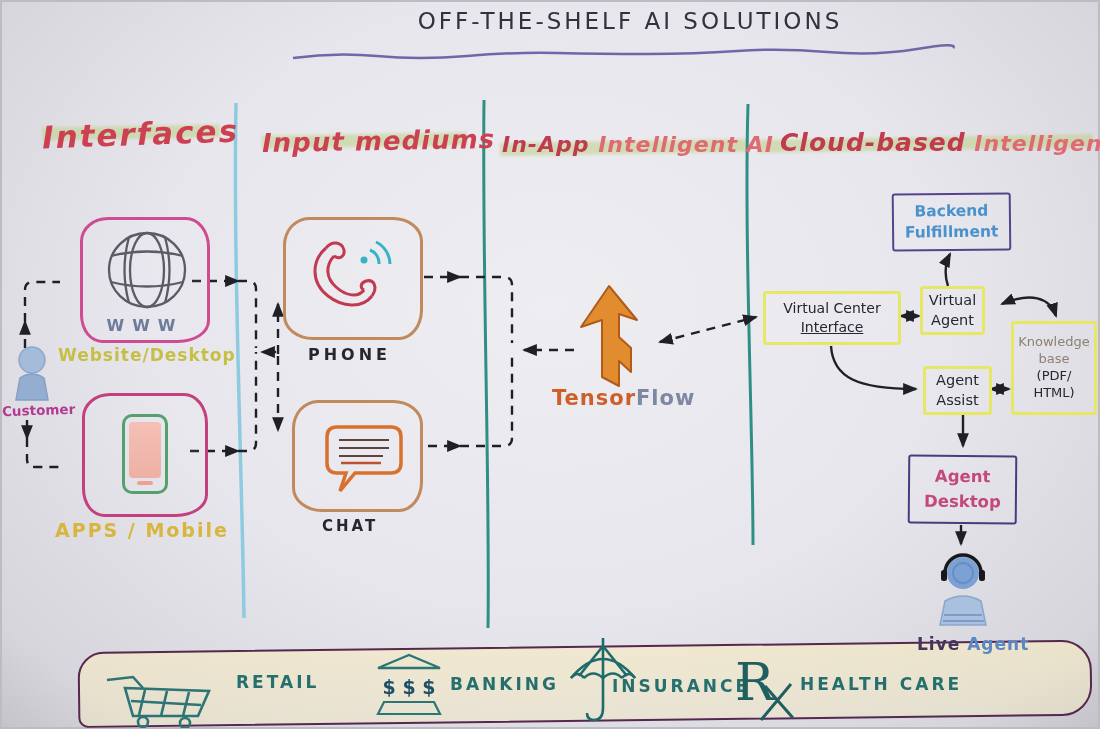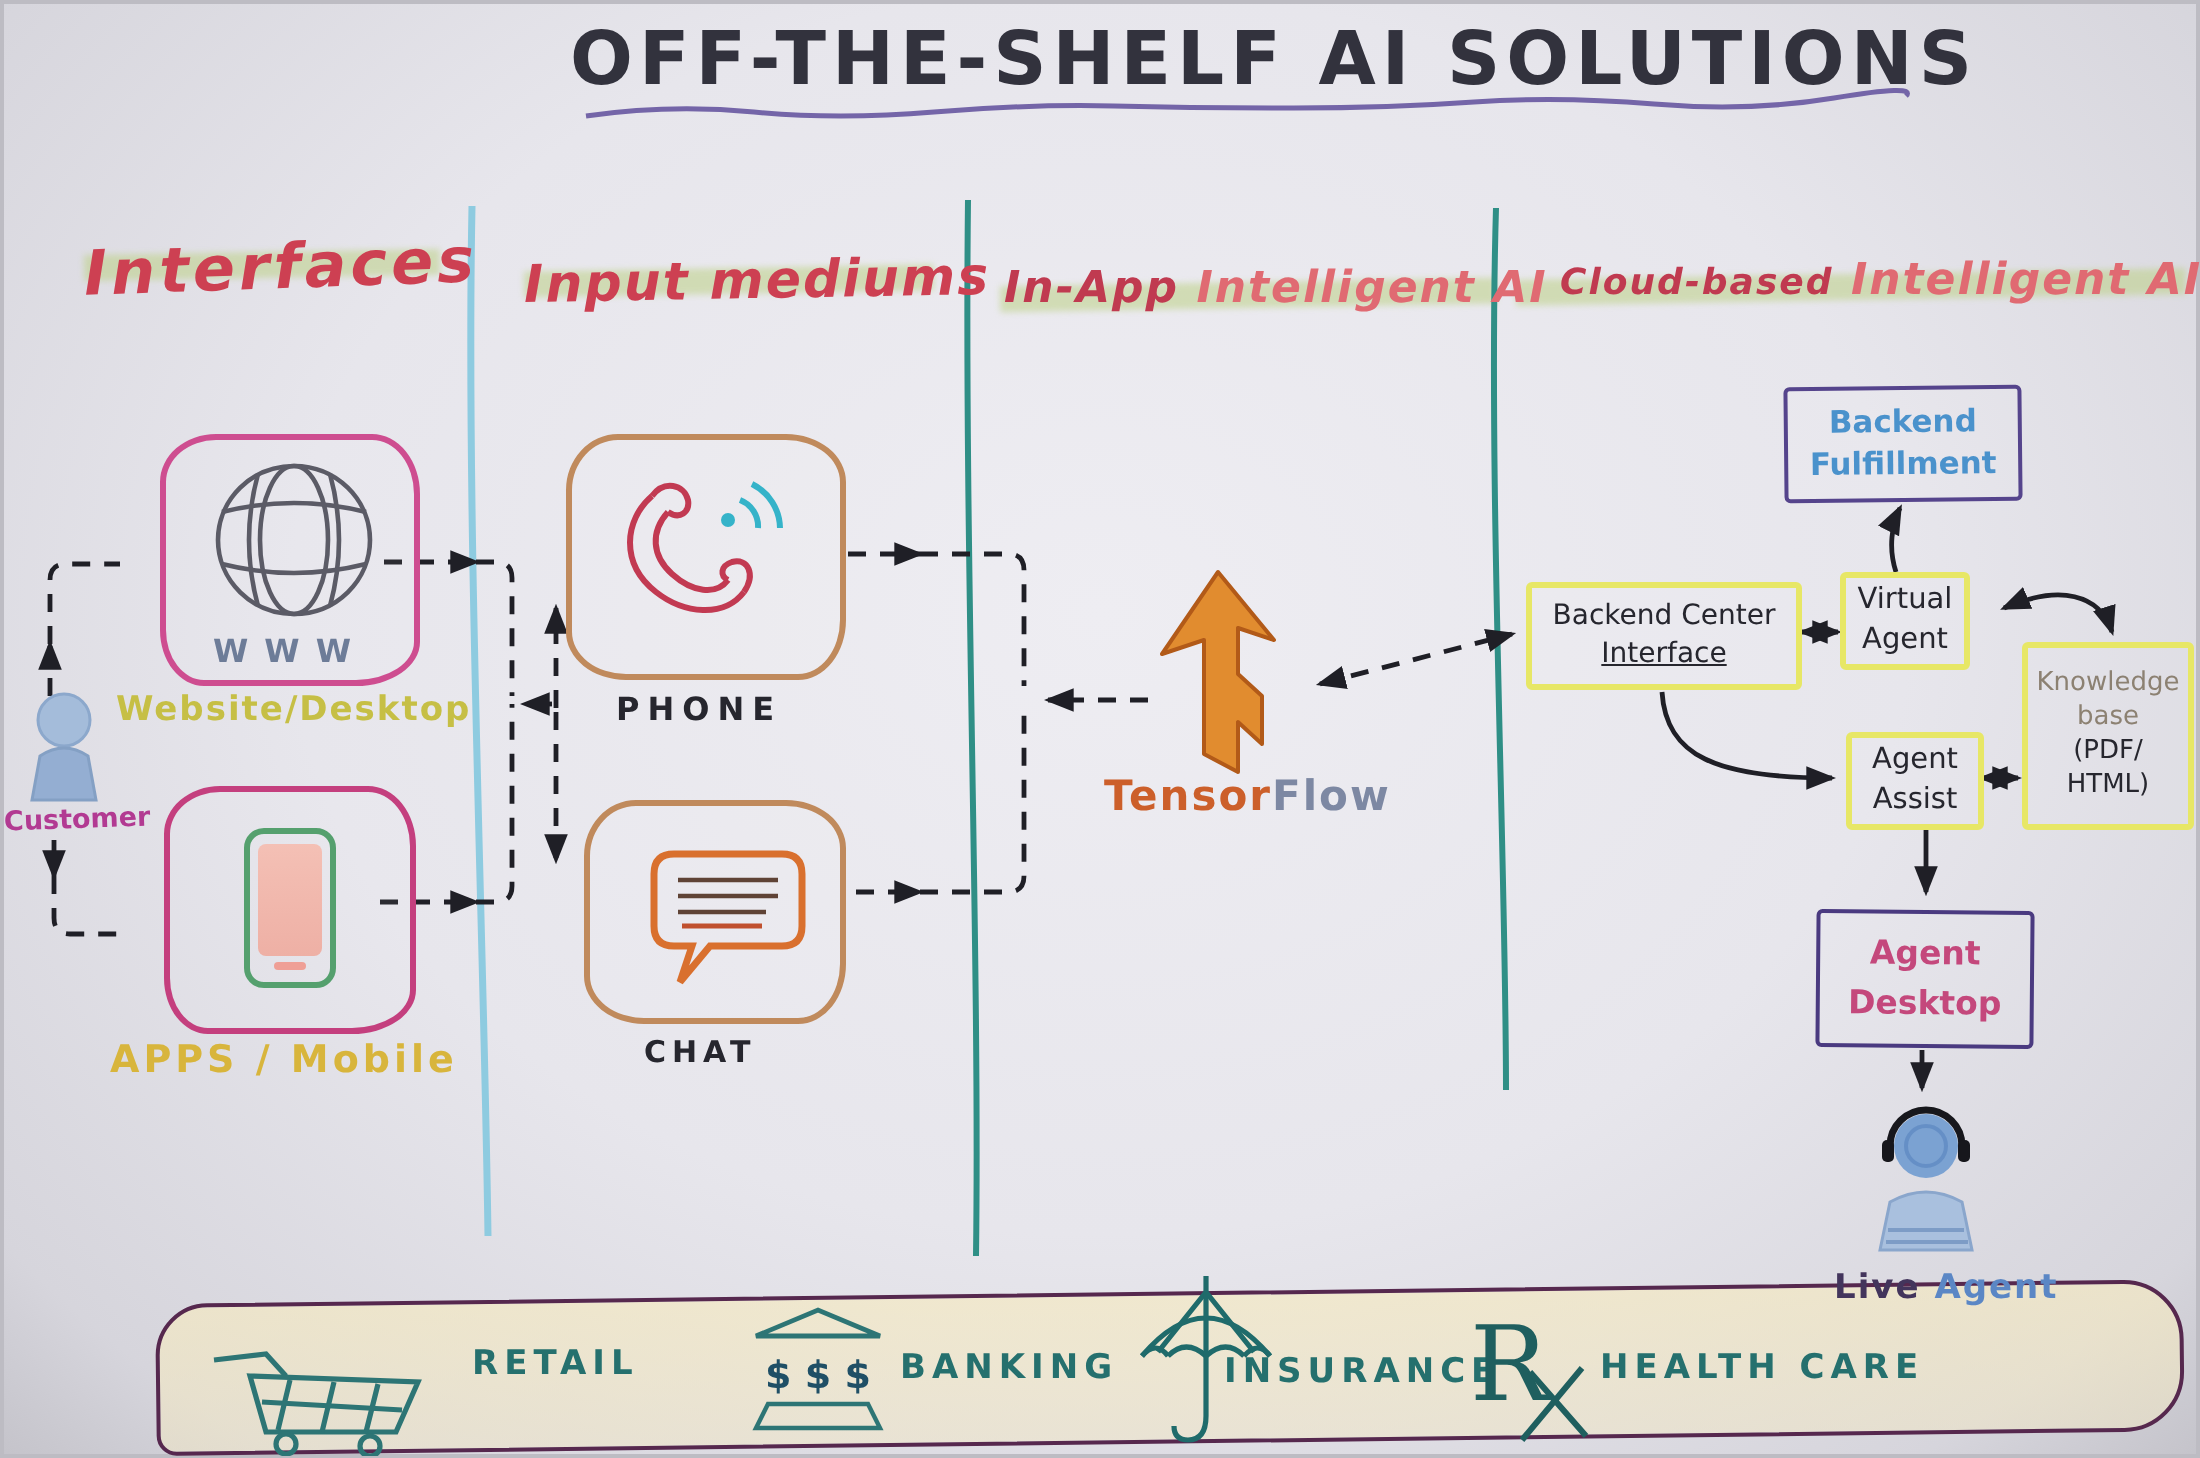--- a/index.html
+++ b/index.html
@@ -19,21 +19,21 @@
   .boxtxt{font-size:14px;line-height:1.35;color:#26262e;}
   .hdr{position:absolute;z-index:3;font-style:italic;font-weight:bold;white-space:nowrap;}
   .swipe{position:absolute;z-index:1;height:13px;background:#bdd186;opacity:.55;filter:blur(1.6px);transform:rotate(-1deg);}
   .cap{position:absolute;z-index:3;white-space:nowrap;font-weight:bold;}
   .bannertxt{position:absolute;z-index:3;color:#25706e;font-size:17px;letter-spacing:3px;font-weight:bold;white-space:nowrap;}
   #banner{position:absolute;z-index:1;left:78px;top:652px;width:1014px;height:76px;box-sizing:border-box;
           border:2.5px solid #56284e;border-radius:26px 30px 30px 10px;
           background:linear-gradient(rgba(246,234,192,0.65),rgba(243,232,196,0.5));
           transform:rotate(-0.7deg);transform-origin:left center;}
   #title{position:absolute;z-index:3;left:285px;top:8px;width:690px;text-align:center;
-         font-size:37px;letter-spacing:3px;color:#32323d;font-weight:bold;white-space:nowrap;}
+         font-size:23px;letter-spacing:3px;color:#32323d;font-weight:normal;white-space:nowrap;}
   .inner-phone{width:46px;height:80px;border:3px solid #55a06e;border-radius:10px;margin:18px auto 0;box-sizing:border-box;padding:5px 4px;}
   .phone-screen{width:100%;height:56px;background:linear-gradient(#f4c0b5,#eeb0a5);border-radius:4px;}
   .phone-dot{width:16px;height:4px;background:#ef9f96;border-radius:2px;margin:3px auto 0;}
 </style>
 </head>
 <body>
 
 <div id="app">
 
   <div id="title">OFF-THE-SHELF AI SOLUTIONS</div>
@@ -43,21 +43,21 @@
   <div class="swipe" style="left:500px;top:141px;width:248px;"></div>
   <div class="swipe" style="left:758px;top:137px;width:335px;"></div>
 
   <div class="hdr" style="left:42px;top:116px;font-size:31px;color:#cd4052;letter-spacing:2px;transform:rotate(-2deg);">Interfaces</div>
   <div class="hdr" style="left:262px;top:126px;font-size:26px;color:#cd4052;letter-spacing:1px;transform:rotate(-1deg);">Input mediums</div>
   <div class="hdr" style="left:502px;top:132px;font-size:22px;letter-spacing:1px;text-align:center;">
     <span style="color:#c03a50;">In-App</span>
     <span style="color:#e06a72;">Intelligent AI</span>
   </div>
   <div class="hdr" style="left:780px;top:128px;font-size:22px;letter-spacing:1px;">
-    <span style="color:#c03a50;font-size:18px;text-align:center;">Cloud-based</span>
+    <span style="color:#c03a50;font-size:25px;text-align:center;">Cloud-based</span>
     <span style="color:#e06a72;">Intelligent AI</span>
   </div>
 
   <div id="banner"></div>
 
   <svg class="overlay" width="1100" height="729" viewBox="0 0 1100 729">
     <defs>
       <marker id="ah" viewBox="0 0 14 11" refX="12" refY="5.5" markerWidth="15" markerHeight="12" markerUnits="userSpaceOnUse" orient="auto-start-reverse">
         <path d="M0,0 L14,5.5 L0,11 Z" fill="#1f1f26"></path>
       </marker>
@@ -168,21 +168,21 @@
 
   <div class="sketchbox purplebox" style="left:892px;top:193px;width:119px;height:58px;transform:rotate(-0.6deg);">
     <div class="boxtxt" style="color:#4a92cc;font-size:15.5px;font-weight:bold;">
       <div>Backend</div>
       <div>Fulfillment</div>
     </div>
   </div>
 
   <div class="sketchbox yellowbox" style="left:763px;top:291px;width:138px;height:54px;">
     <div class="boxtxt">
-      <div>Backend Center</div>
+      <div>Virtual Center</div>
       <div style="text-decoration:underline;">Interface</div>
     </div>
   </div>
 
   <div class="sketchbox yellowbox" style="left:920px;top:286px;width:65px;height:49px;">
     <div class="boxtxt" style="font-size:14.5px;">
       <div>Virtual</div>
       <div>Agent</div>
     </div>
   </div>

